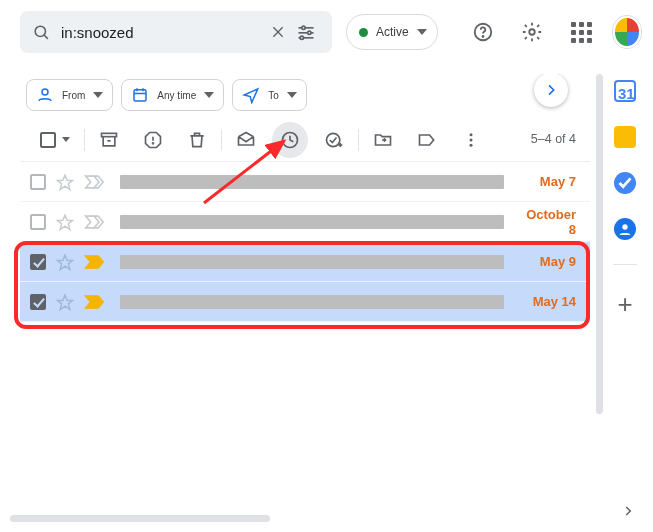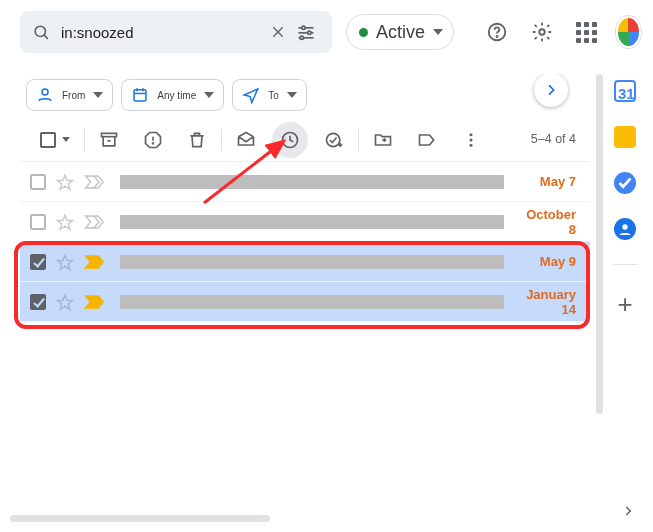--- a/index.html
+++ b/index.html
@@ -5,21 +5,21 @@
   * { box-sizing: border-box; margin: 0; padding: 0; }
   html,body { width:653px; height:532px; font-family: Arial, Helvetica, sans-serif; background:#fff; overflow:hidden; color:#202124;}
   .root { width:653px; height:532px; position:relative; }
 
   
   .topbar { position:absolute; left:20px; top:12px; right:12px; height:40px; display:flex; align-items:center; gap:14px;}
   .searchbox { display:flex; align-items:center; background:#eef1f4; border-radius:8px; height:42px; width:312px; padding:0 24px 0 12px; gap:10px;}
   .searchbox input { border:none; background:transparent; flex:1; font-size:15px; outline:none; color:#202124;}
   .icon-btn { width:40px; height:40px; border-radius:50%; display:flex; align-items:center; justify-content:center; color:#5f6368; }
   .icon-btn.small { width:36px; height:36px;}
-  .active-chip { display:flex; align-items:center; gap:8px; border:1px solid #dadce0; border-radius:20px; height:36px; padding:0 10px 0 12px; font-size:18px; color:#3c4043;}
+  .active-chip { display:flex; align-items:center; gap:8px; border:1px solid #dadce0; border-radius:20px; height:36px; padding:0 10px 0 12px; font-size:12px; color:#3c4043;}
   .dot-green{ width:9px;height:9px;border-radius:50%; background:#1e8e3e;}
   .dd-tri { width:0;height:0;border-left:5px solid transparent;border-right:5px solid transparent;border-top:6px solid #5f6368;}
   .avatar { width:32px; height:32px; border-radius:50%; background: conic-gradient(#e84133 0 90deg,#4285f4 90deg 180deg,#34a853 180deg 270deg,#fbbc05 270deg 360deg); border:2px solid #fff; box-shadow:0 0 0 1px #dadce0;}
   .apps-grid { display:grid; grid-template-columns:repeat(3,5px); grid-template-rows:repeat(3,5px); gap:3px;}
   .apps-grid i{ width:5px;height:5px;background:#5f6368;border-radius:1px; display:block;}
 
   
   .chipsbar { position:absolute; left:20px; top:74px; width:570px; height:42px; display:flex; align-items:center; gap:8px; background:#fff; border-top-left-radius:16px; border-top-right-radius:16px; padding-left:6px; overflow:hidden;}
   .fchip { display:flex; align-items:center; gap:8px; border:1px solid #cfd3d8; border-radius:8px; height:32px; padding:0 9px; font-size:10px; color:#3c4043; white-space:nowrap;}
   .fchip svg{flex:none;}
@@ -296,21 +296,21 @@
             <polygon points="12 3 15 10 22 10 16.5 14.5 18.5 22 12 17.5 5.5 22 7.5 14.5 2 10 9 10"></polygon>
           </svg>
         </span>
       <span class="imp">
           <svg width="20" height="16" viewBox="0 0 24 18" fill="#f4b400" stroke="#f4b400" stroke-width="2">
             <path d="M2 2h10l6 7-6 7H2l6-7z"></path>
             <path d="M9 2h8l6 7-6 7H9"></path>
           </svg>
         </span>
       <span class="redact"></span>
-      <span class="date">January 14</span>
+      <span class="date">May 14</span>
     </div>
   </div>
 
   <div class="main-scroll"></div>
 
   <div class="rail">
     <span class="app" style="background:#fff;border:2px solid #4285f4;position:relative;">
         <span style="position:absolute;inset:3px 2px 2px 2px;font-size:15px;color:#4285f4;font-weight:bold;text-align:center;">31</span>
       </span>
     <span class="app" style="background:#fbbc05;border-radius:4px;"></span>

